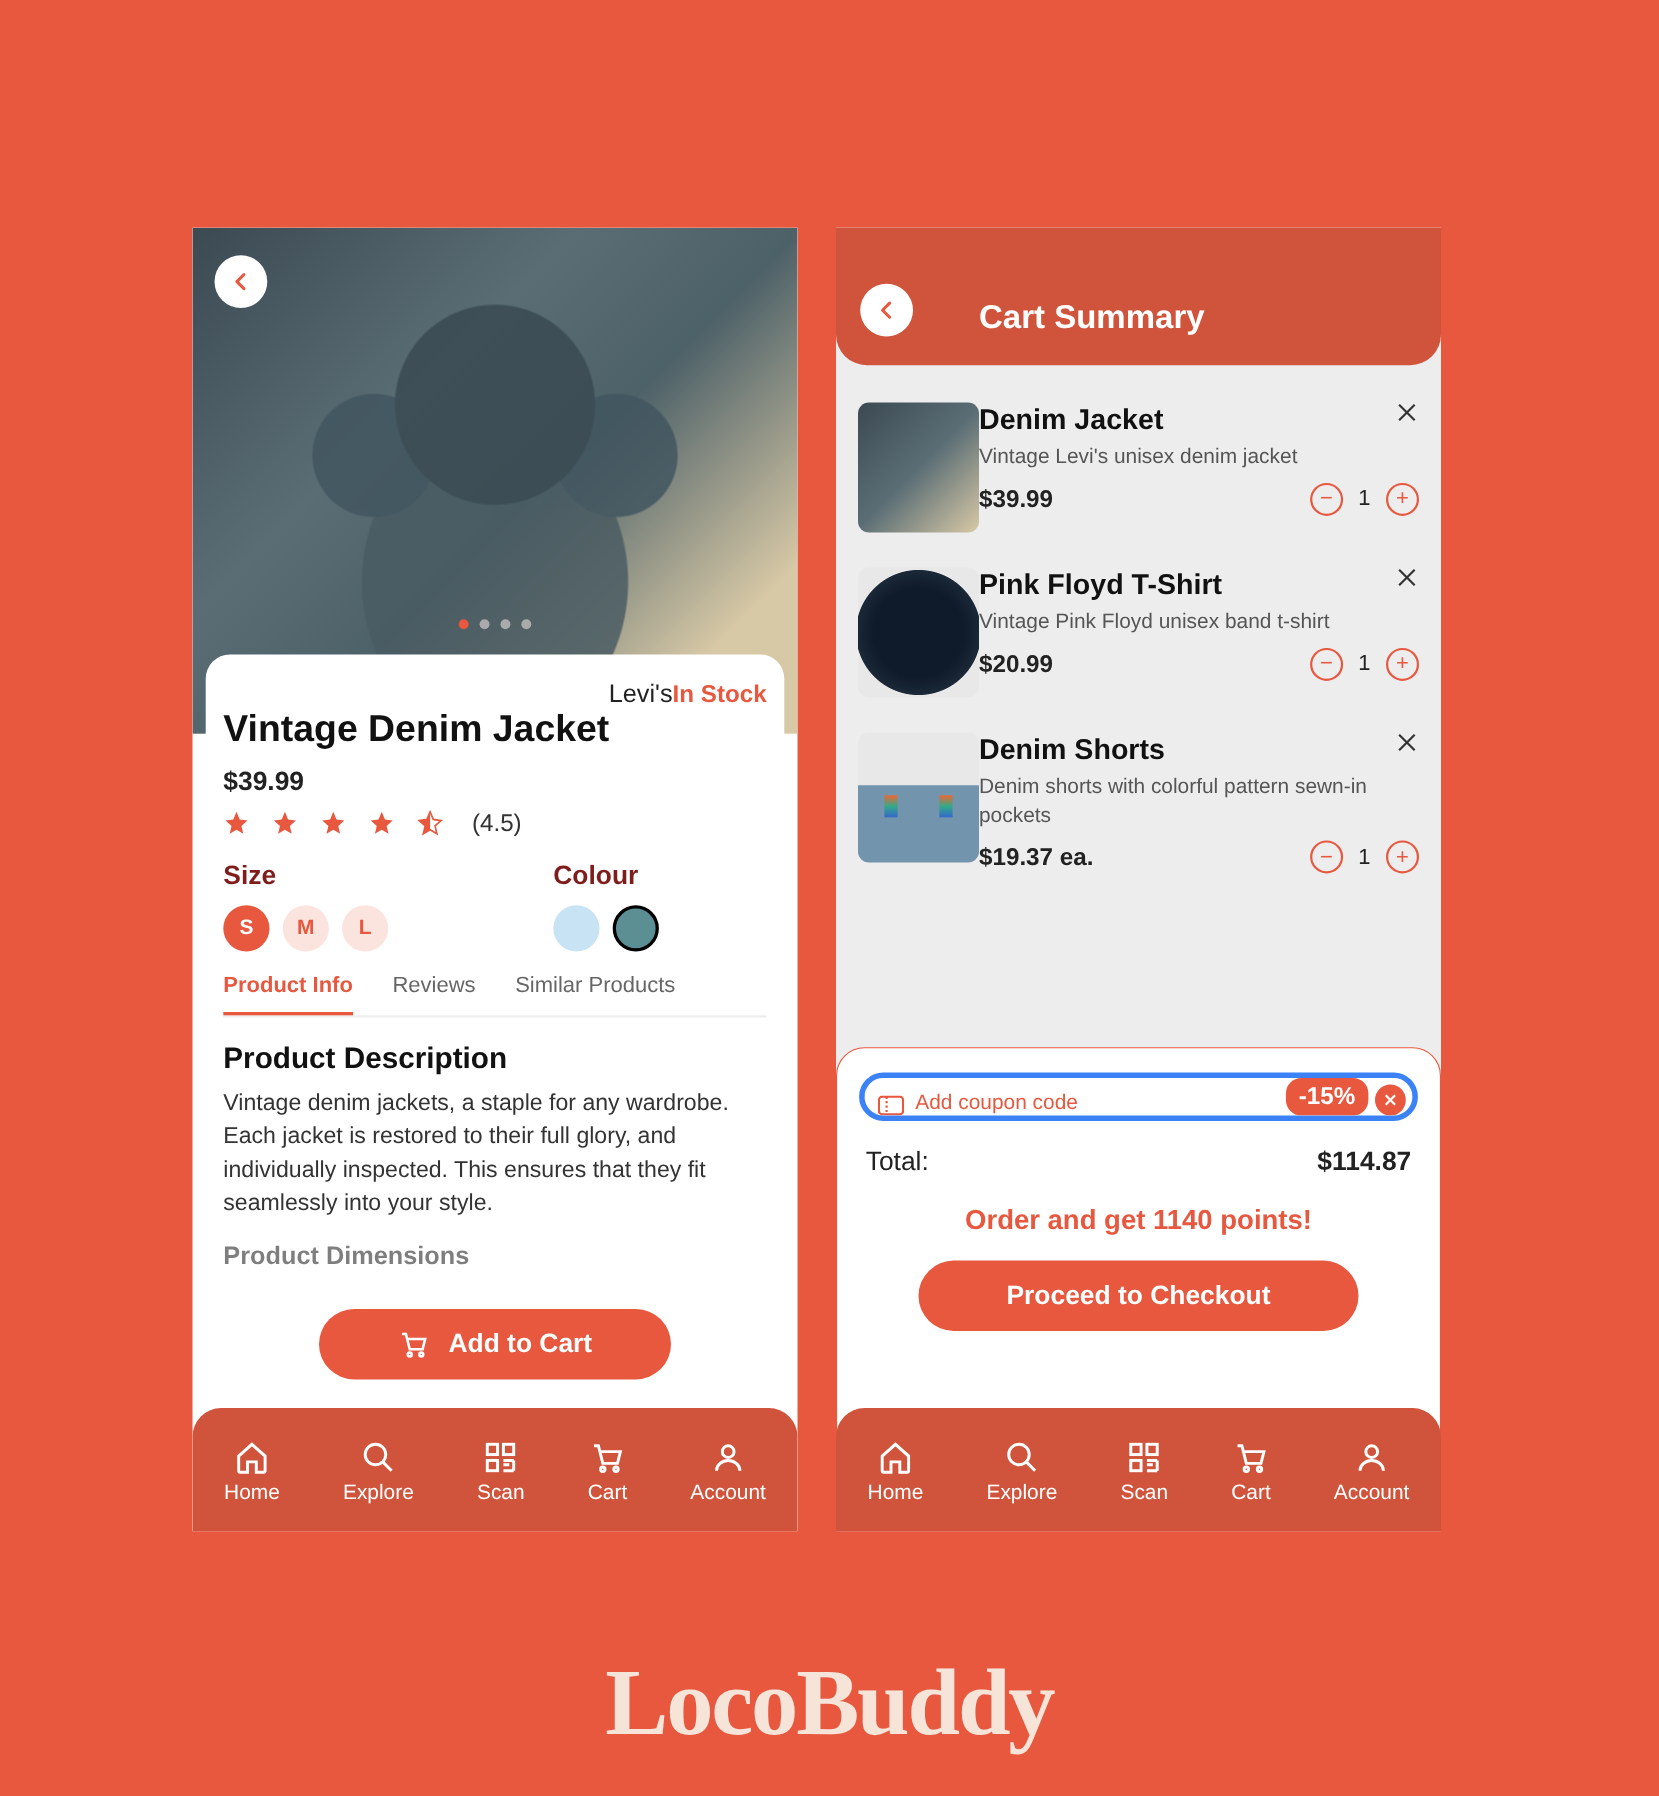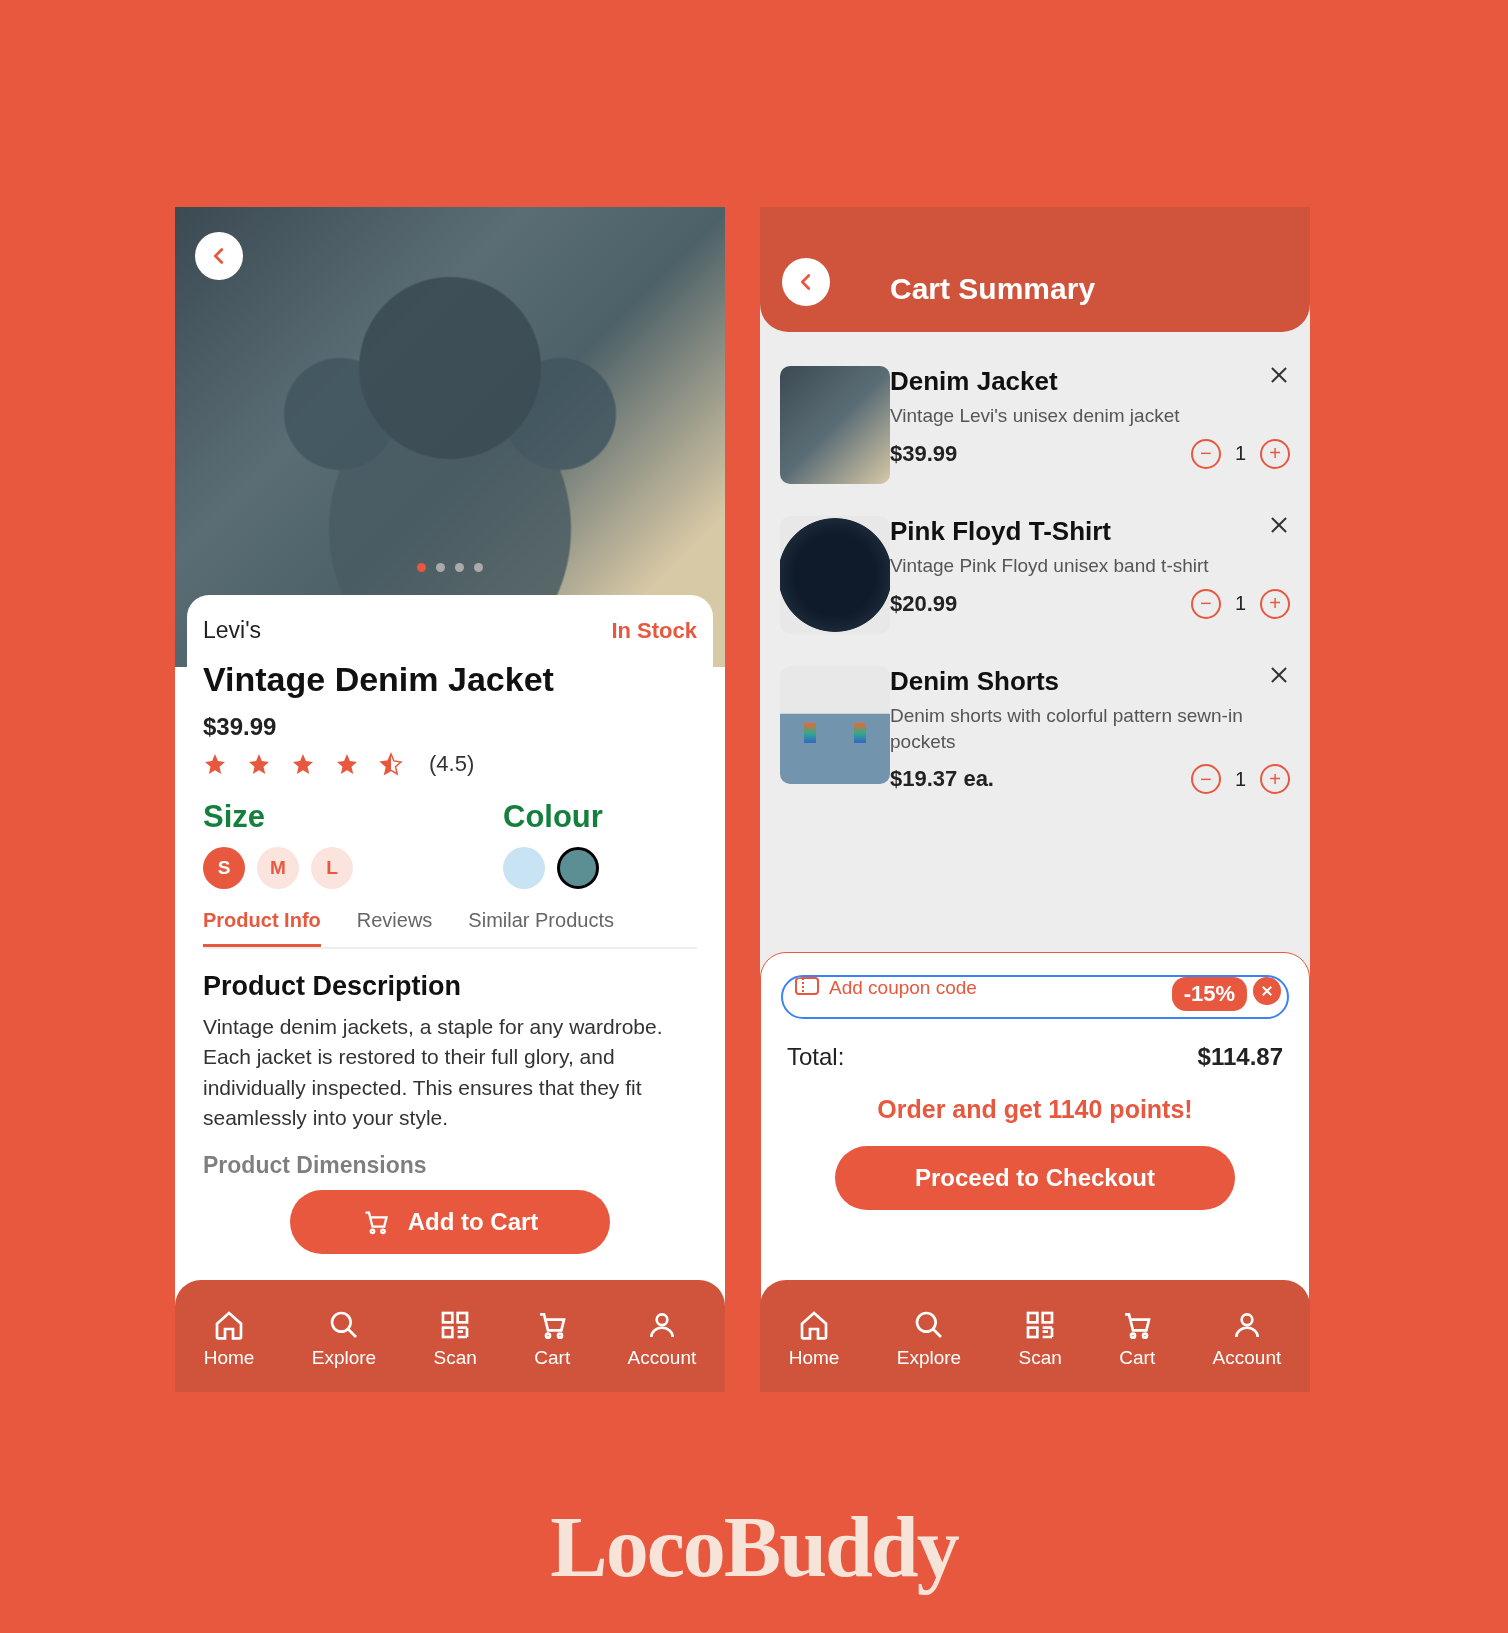--- a/index.html
+++ b/index.html
@@ -16,32 +16,32 @@
  radial-gradient(circle at 70% 45%,#425660 0 55px,transparent 57px),
  radial-gradient(ellipse at 50% 70%,#4a5c63 0 120px,transparent 122px);
  opacity:.85}
 .back-circ{position:absolute;left:20px;top:25px;width:48px;height:48px;background:#fff;border-radius:50%;display:flex;align-items:center;justify-content:center}
 .back-circ svg{width:22px;height:22px;stroke:#E7583F;stroke-width:3;fill:none;stroke-linecap:round;stroke-linejoin:round}
 .dots{position:absolute;left:50%;transform:translateX(-50%);bottom:95px;display:flex;gap:10px}
 .dots span{width:9px;height:9px;border-radius:50%;background:#aaa}
 .dots span.active{background:#E7583F}
 
 .info-card{position:absolute;left:12px;right:12px;top:388px;background:#fff;border-radius:22px 22px 0 0;padding:22px 16px 0;height:620px}
-.brand-row{display:flex;justify-content:space-between;align-items:center;margin-bottom:16px}
+.brand-row{display:flex;justify-content:flex-end;align-items:center;margin-bottom:0}
 .brand{font-size:23px;font-weight:500;color:#222}
 .stock{font-size:22px;font-weight:700;color:#E7583F}
 .title{font-size:34px;font-weight:800;color:#111;margin-bottom:14px}
 .price{font-size:24px;font-weight:600;color:#222;margin-bottom:10px}
 .stars{display:flex;align-items:center;gap:20px;margin-bottom:22px}
 .star{width:24px;height:24px;fill:#E7583F}
 .star-half{fill:#E7583F}
 .rating{font-size:22px;color:#333;margin-left:6px}
 
 .opts{display:flex;gap:150px;margin-bottom:20px}
-.opt-head{font-size:31px;font-weight:700;color:#15803d;margin-bottom:12px}
+.opt-head{font-size:24px;font-weight:700;color:#7f1d1d;margin-bottom:12px}
 .chips{display:flex;gap:12px}
 .chip{width:42px;height:42px;border-radius:50%;display:flex;align-items:center;justify-content:center;font-size:19px;font-weight:600;cursor:pointer}
 .chip-s{background:#E7583F;color:#fff}
 .chip-m{background:#FCE4DE;color:#E7583F}
 .chip-l{background:#FCE4DE;color:#E7583F}
 .swatches{display:flex;gap:12px}
 .swatch{width:42px;height:42px;border-radius:50%}
 .sw1{background:#C8E3F4}
 .sw2{background:#5C8F93;border:3px solid #000}
 
@@ -76,21 +76,21 @@
 .ci-price{font-size:22px;font-weight:600;color:#222}
 .qty{margin-left:auto;display:flex;align-items:center;gap:14px}
 .qbtn{width:30px;height:30px;border:2px solid #E7583F;border-radius:50%;display:flex;align-items:center;justify-content:center;color:#E7583F;font-size:20px;cursor:pointer}
 .qval{font-size:20px;color:#222}
 .xbtn{position:absolute;right:0;top:14px;width:22px;height:22px;cursor:pointer}
 .xbtn::before,.xbtn::after{content:"";position:absolute;left:50%;top:50%;width:20px;height:2px;background:#333;transform-origin:center}
 .xbtn::before{transform:translate(-50%,-50%) rotate(45deg)}
 .xbtn::after{transform:translate(-50%,-50%) rotate(-45deg)}
 
 .summary{background:#fff;border-radius:26px 26px 0 0;padding:22px 20px 130px;position:relative;height:440px;border:1px solid #E7583F}
-.coupon{display:flex;align-items:flex-start;border:2px solid #3b82f6;border-radius:22px;height:44px;overflow:hidden}
+.coupon{display:flex;align-items:flex-end;border:5px solid #3b82f6;border-radius:22px;height:44px;overflow:hidden}
 .coupon svg{width:24px;height:18px;margin:0 10px 0 12px;stroke:#E7583F;fill:none;stroke-width:2}
 .coupon-ph{flex:1;font-size:19px;color:#E7583F}
 .pill{background:#E7583F;color:#fff;font-size:22px;font-weight:700;padding:4px 12px;border-radius:14px;margin-right:6px}
 .xround{width:28px;height:28px;background:#E7583F;border-radius:50%;display:flex;align-items:center;justify-content:center;margin-right:6px;cursor:pointer}
 .xround::before,.xround::after{content:"";position:absolute;width:12px;height:2px;background:#fff}
 .xround{position:relative}
 .xround::before{transform:rotate(45deg)}
 .xround::after{transform:rotate(-45deg)}
 
 .total{display:flex;justify-content:space-between;margin:24px 6px;font-size:24px;color:#222}

